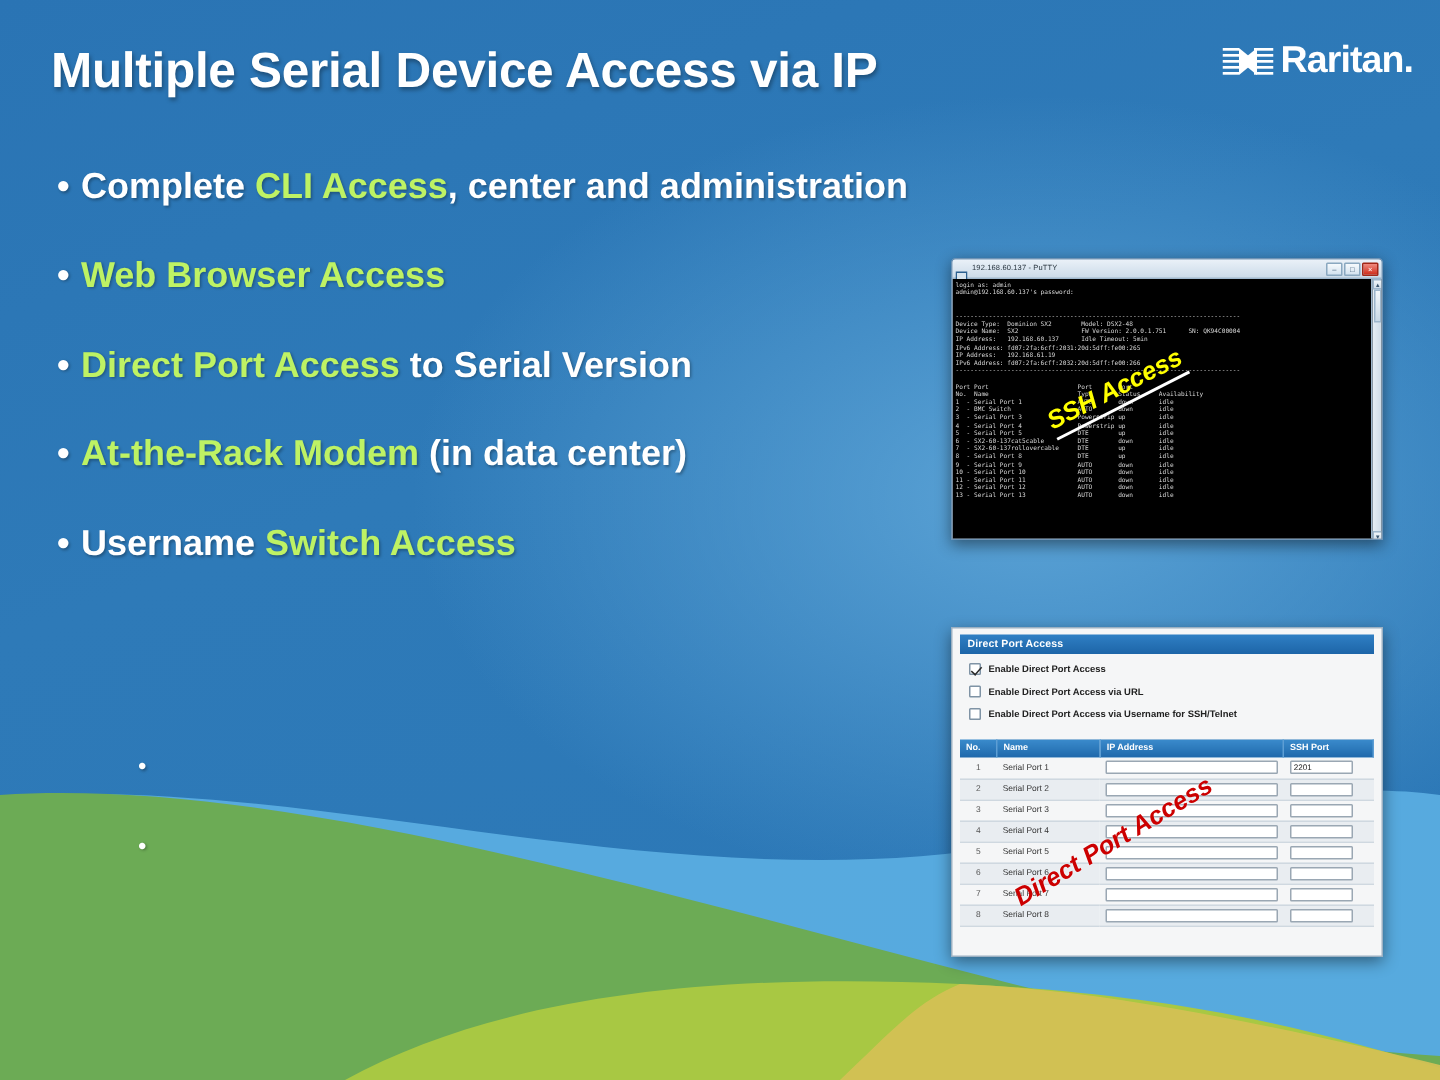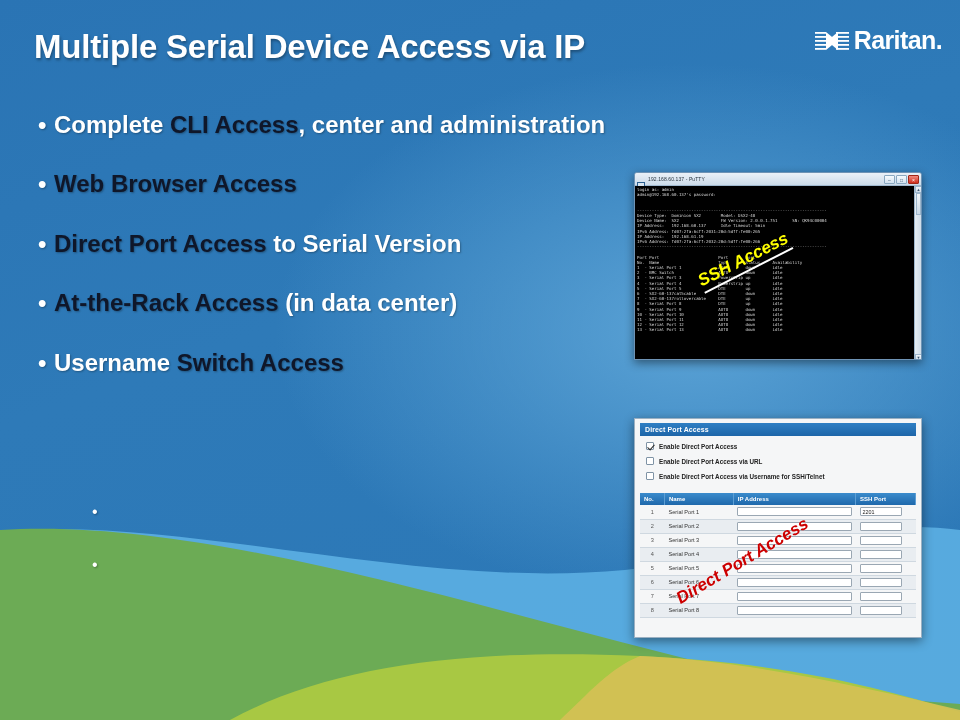--- a/index.html
+++ b/index.html
@@ -47,21 +47,21 @@
     display:flex; align-items:flex-start;
     font-size:24px; font-weight:bold; color:#ffffff;
     margin-bottom:33px;
     text-shadow:1px 1px 2px rgba(0,0,0,0.3);
     line-height:1.1;
   }
   .bullet .dot {
     width:16px; flex:0 0 16px; color:#fff; font-size:24px; line-height:1.1;
   }
   .bullet .txt { flex:1; }
-  .hl { color:#0f172a; }
+  .hl { color:#bef264; }
 
   #sub-bullet-list { position:absolute; left:92px; top:500px; width:560px; }
   .sub-bullet {
     display:flex; align-items:flex-start;
     font-size:20px; color:#ffffff; margin-bottom:32px;
     text-shadow:1px 1px 2px rgba(0,0,0,0.3);
     line-height:1.1;
   }
   .sub-bullet .dot { width:20px; flex:0 0 20px; font-size:16px; padding-top:3px; }
 
@@ -230,21 +230,21 @@
   <div class="bullet">
     <span class="dot">•</span>
     <span class="txt"><span></span><span class="hl">Web Browser Access</span><span></span></span>
   </div>
   <div class="bullet">
     <span class="dot">•</span>
     <span class="txt"><span></span><span class="hl">Direct Port Access</span><span> to Serial Version</span></span>
   </div>
   <div class="bullet">
     <span class="dot">•</span>
-    <span class="txt"><span></span><span class="hl">At-the-Rack Access</span><span> (in data center)</span></span>
+    <span class="txt"><span></span><span class="hl">At-the-Rack Modem</span><span> (in data center)</span></span>
   </div>
   <div class="bullet">
     <span class="dot">•</span>
     <span class="txt"><span>Username </span><span class="hl">Switch Access</span><span></span></span>
   </div>
 </div>
 
 <div id="sub-bullet-list">
   <div class="sub-bullet">
     <span class="dot">•</span>

